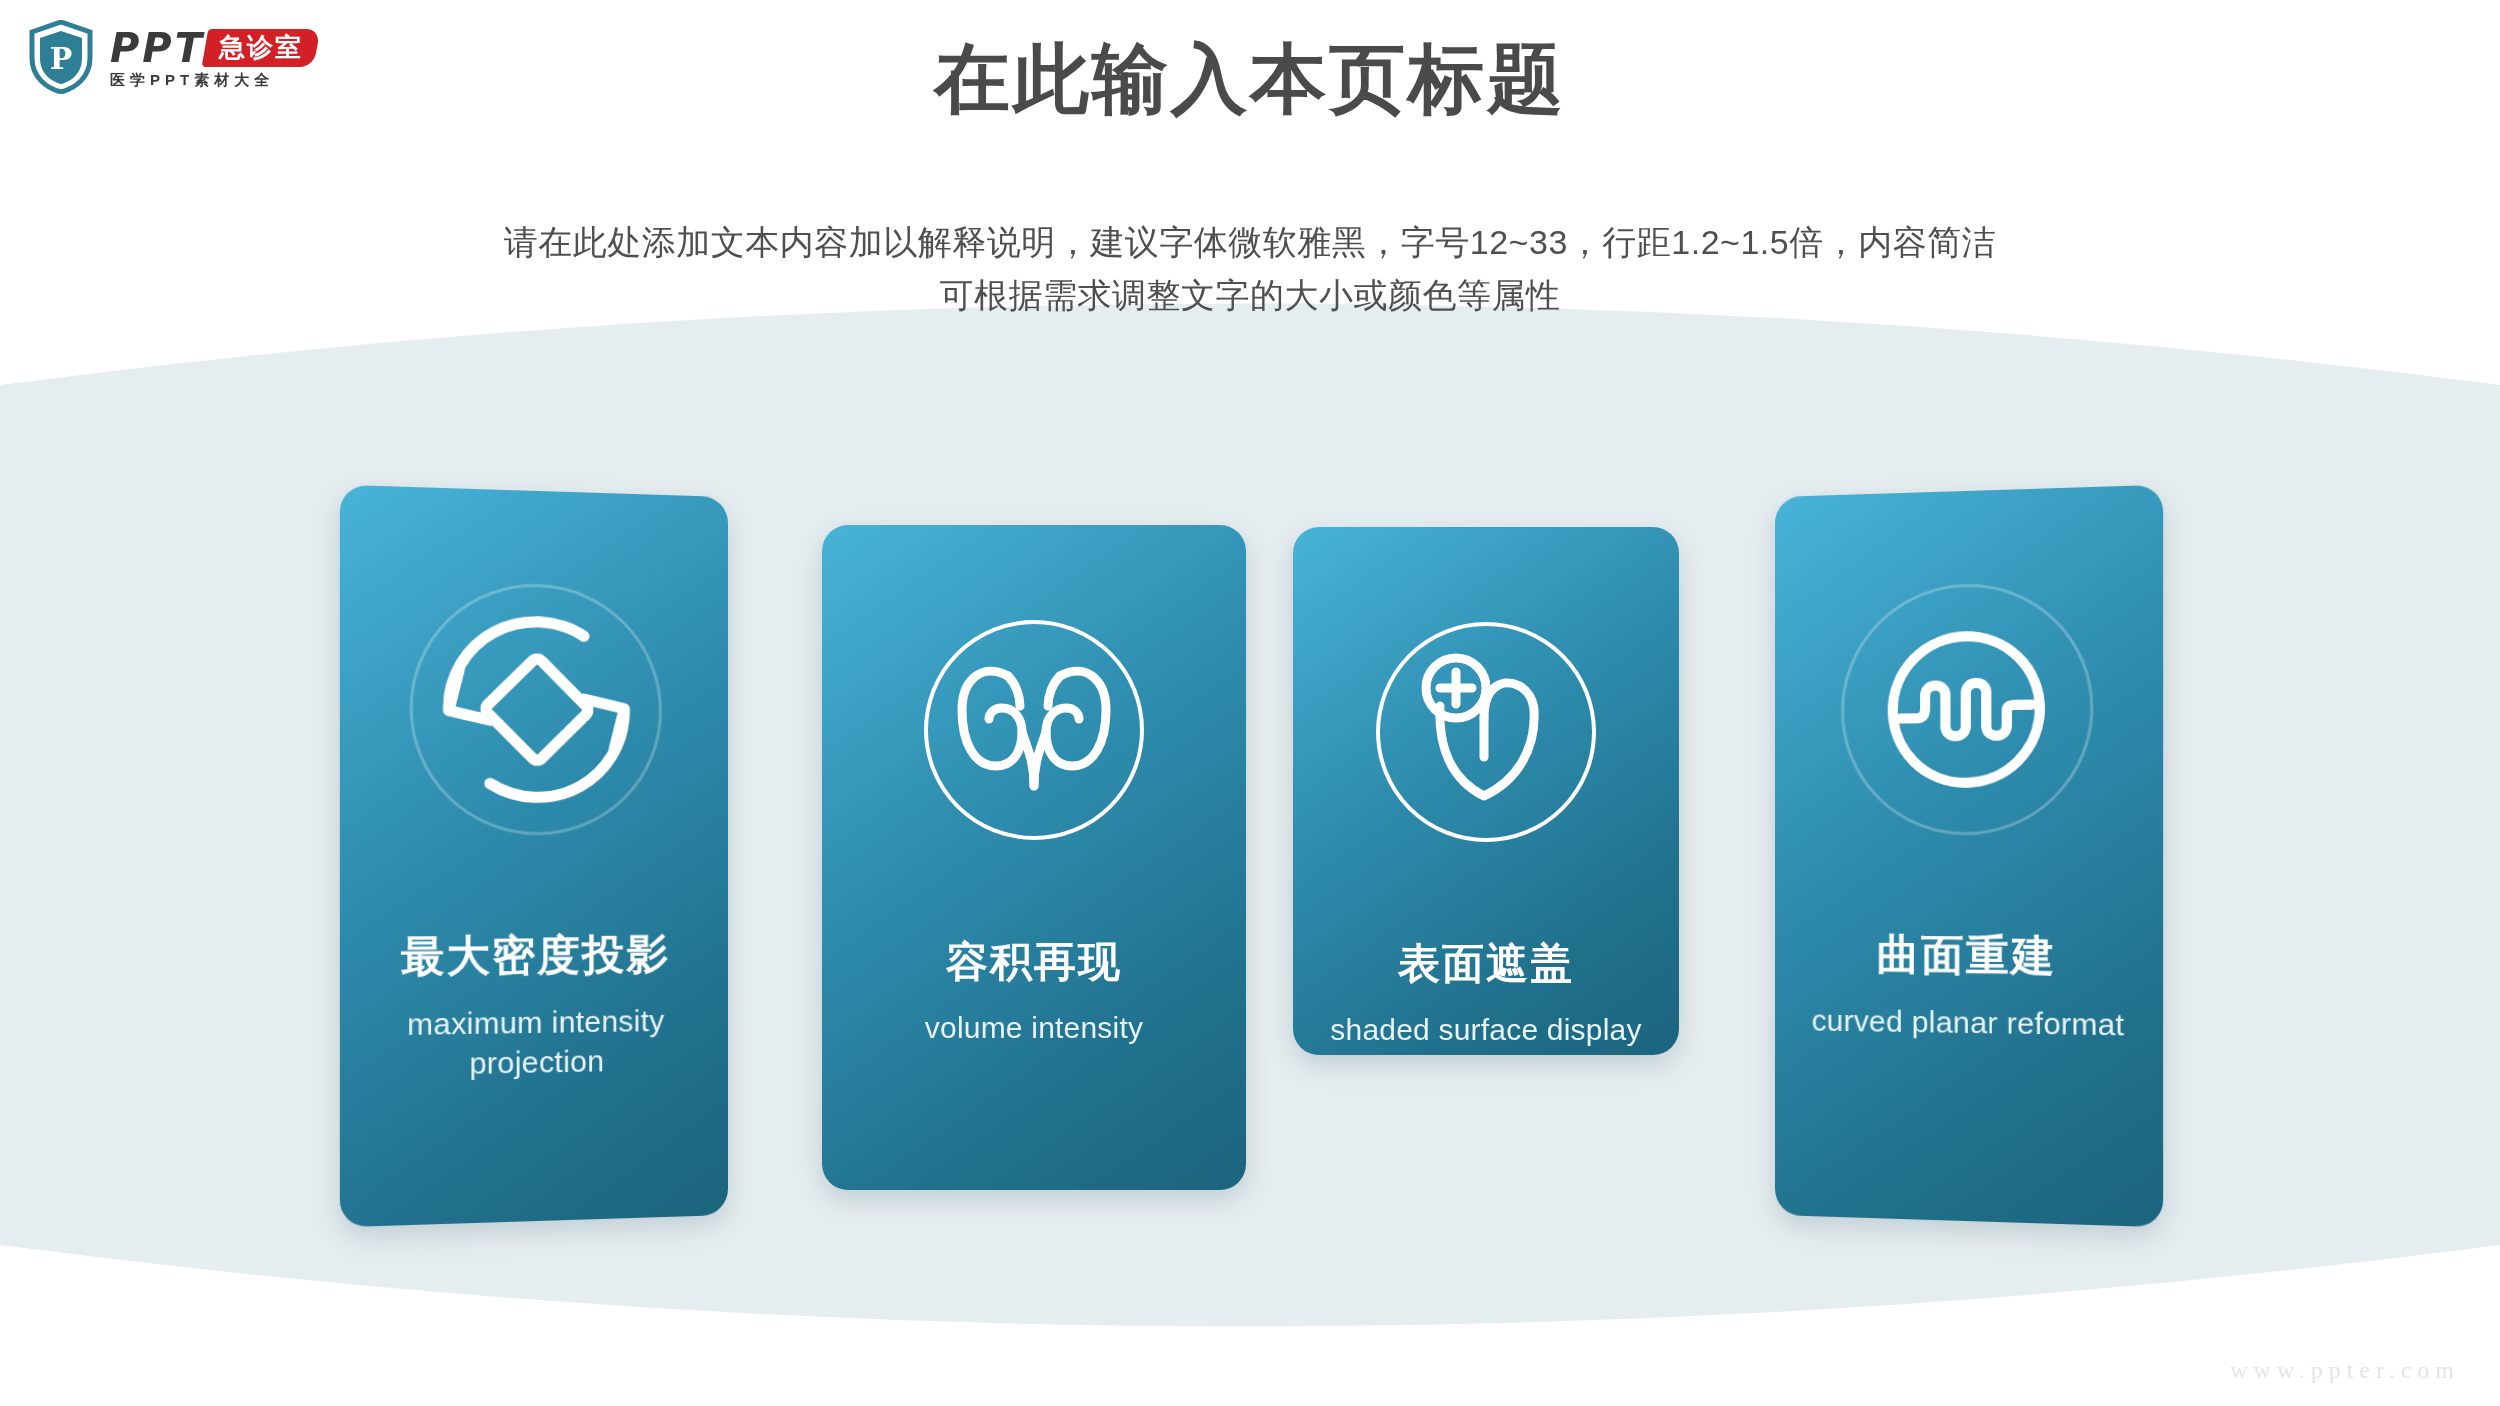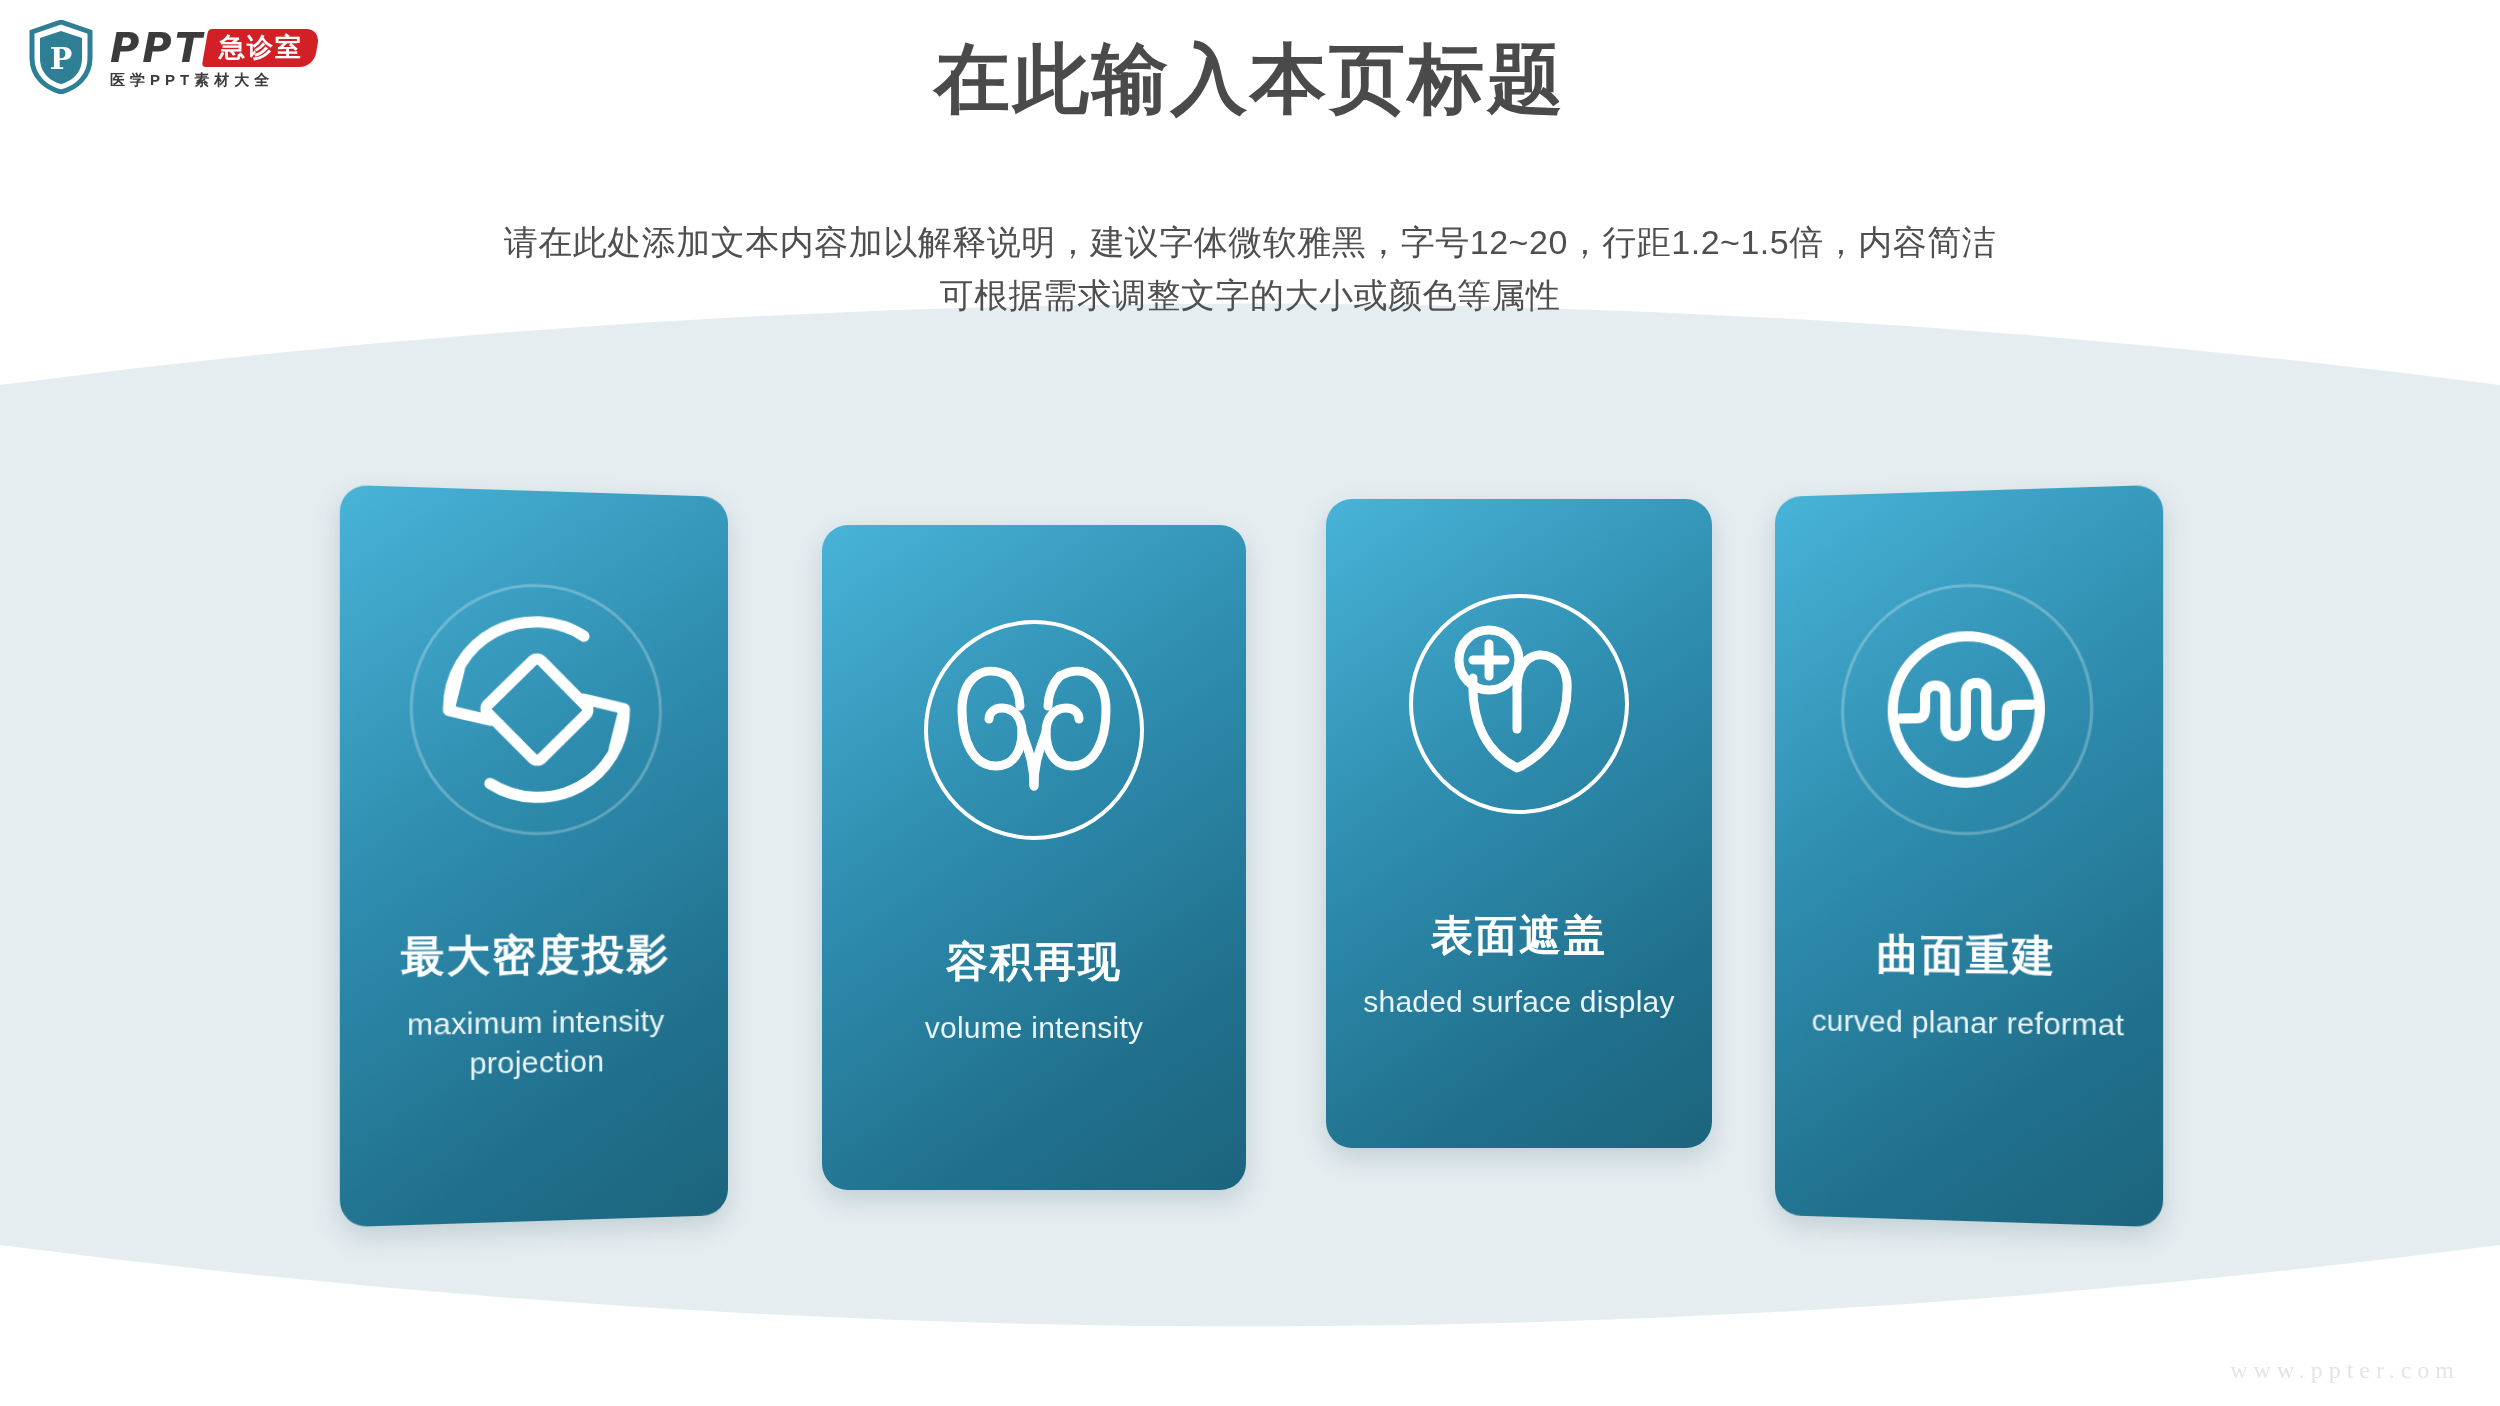--- a/index.html
+++ b/index.html
@@ -116,21 +116,21 @@
   }
   .card-1 {
     left: 348px; top: 497px; width: 380px; height: 718px;
     transform: perspective(1800px) rotateY(9deg);
     transform-origin: right center;
   }
   .card-2 {
     left: 822px; top: 525px; width: 424px; height: 665px;
   }
   .card-3 {
-    left: 1293px; top: 499px; width: 386px; height: 649px; margin-left: 33px;
+    left: 1293px; top: 527px; width: 386px; height: 528px;
   }
   .card-4 {
     left: 1775px; top: 497px; width: 380px; height: 718px;
     transform: perspective(1800px) rotateY(-9deg);
     transform-origin: left center;
   }
 
   .card-icon-wrap {
     position: relative;
     width: 100%;
@@ -193,21 +193,21 @@
       <div class="logo-row1">
         <div class="logo-ppt">PPT</div>
         <div class="logo-badge"><span>急诊室</span></div>
       </div>
       <div class="logo-sub">医学PPT素材大全</div>
     </div>
   </div>
 
   <div class="page-title">在此输入本页标题</div>
   <div class="page-subtitle">
-    <div>请在此处添加文本内容加以解释说明，建议字体微软雅黑，字号12~20，行距1.2~1.5倍，内容简洁</div>
+    <div>请在此处添加文本内容加以解释说明，建议字体微软雅黑，字号12~33，行距1.2~1.5倍，内容简洁</div>
     <div>可根据需求调整文字的大小或颜色等属性</div>
   </div>
 
   <div class="cards">
 
     <div class="card card-1">
       <div class="card-icon-wrap">
         <svg class="icon-svg" width="300" height="300" viewBox="0 0 300 300">
           <circle cx="150" cy="150" r="122" fill="none" stroke="#ffffff" stroke-opacity="0.26" stroke-width="3"></circle>
           <g fill="none" stroke="#ffffff" stroke-width="11" stroke-linecap="round" stroke-linejoin="round">

